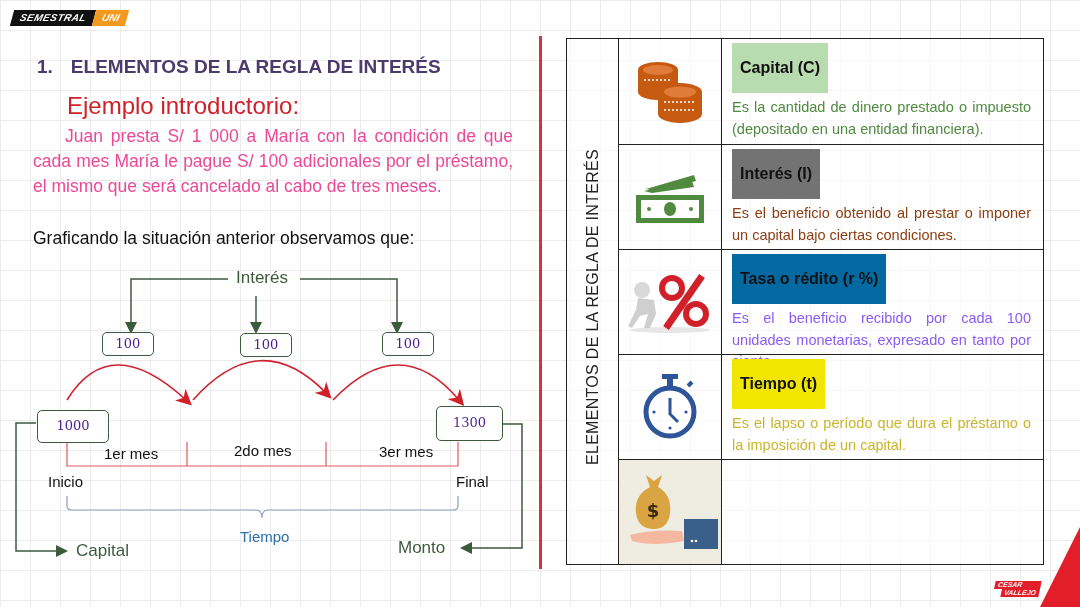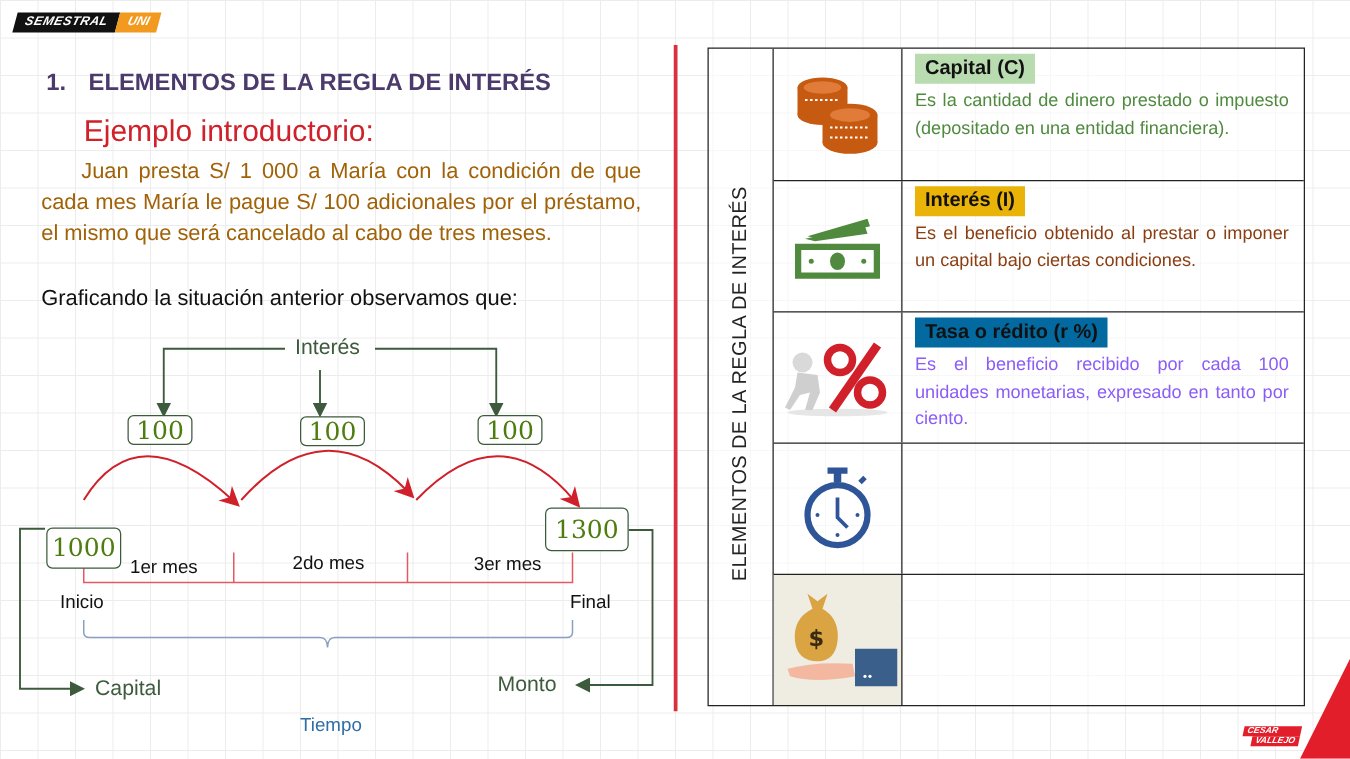--- a/index.html
+++ b/index.html
@@ -18,49 +18,49 @@
     position: absolute; left: 12px; top: 10px; height: 16px;
     display: flex; transform: skewX(-15deg);
   }
   .logo-top .a { background: #111; color: #fff; font-weight: bold; font-style: italic; font-size: 10px; padding: 2px 8px; letter-spacing: .5px; }
   .logo-top .b { background: #f29a1f; color: #fff; font-weight: bold; font-style: italic; font-size: 10px; padding: 2px 8px; }
 
   .title { position: absolute; left: 37px; top: 56px; font-size: 19px; font-weight: bold; color: #4b3a6b; }
   .title .num { margin-right: 18px; }
   .subtitle { position: absolute; left: 67px; top: 92px; font-size: 24px; color: #d0202a; }
   .para {
-    position: absolute; left: 33px; top: 124px; width: 480px; font-size: 17.5px; line-height: 25px; text-align: justify; text-indent: 32px; color: #a16207;
+    position: absolute; left: 33px; top: 124px; width: 480px; font-size: 17.5px; line-height: 25px; text-align: justify; text-indent: 32px; color: #ec4899;
   }
   .para2 { position: absolute; left: 33px; top: 228px; font-size: 17.5px; color: #111; }
 
   .divider { position: absolute; left: 539px; top: 36px; width: 3px; height: 533px; background: #d9303f; }
 
   .diagram { position: absolute; left: 0; top: 260px; width: 540px; height: 310px; }
   .box {
     position: absolute; border: 1.5px solid #3c5a3c; border-radius: 5px; background: #fff;
-    font-family: "DejaVu Serif", serif; color: #4d7c0f; font-size: 20px; text-align: center; line-height: 22px;
+    font-family: "DejaVu Serif", serif; color: #4c1d95; font-size: 13px; text-align: center; line-height: 22px;
   }
   .lbl { position: absolute; font-size: 15px; color: #111; }
   .lbl.green { color: #3c5a3c; font-size: 17px; }
-  .lbl.blue { color: #2f6ea6; margin-top: 44px; }
+  .lbl.blue { color: #2f6ea6; }
 
   .table {
     position: absolute; left: 566px; top: 38px; width: 478px; height: 527px;
     border: 1.5px solid #222; background: rgba(255,255,255,0.6);
   }
   .vcol { position: absolute; left: 0; top: 0; width: 52px; height: 100%; border-right: 1.5px solid #222; }
   .vtext {
     position: absolute; left: 26px; top: 268px; transform: translate(-50%, -50%) rotate(-90deg);
     white-space: nowrap; font-size: 16px; color: #222; letter-spacing: .3px;
   }
   .row { position: absolute; left: 52px; width: 424px; border-bottom: 1.5px solid #222; }
   .row:last-child { border-bottom: none; }
   .icell { position: absolute; left: 0; top: 0; width: 103px; height: 100%; border-right: 1.5px solid #222; display: flex; align-items: center; justify-content: center; }
   .tcell { position: absolute; left: 103px; top: 0; right: 0; height: 100%; padding: 4px 12px 0 10px; }
-  .tag { display: inline-block; font-weight: bold; font-size: 16px; padding: 3px 8px; color: #111; }
+  .tag { display: inline-block; font-weight: bold; font-size: 16px; padding: 16px 8px; color: #111; }
   .desc { font-size: 14.5px; line-height: 21.5px; text-align: justify; margin-top: 4px; }
 
   .logo-bottom { position: absolute; right: 40px; bottom: 10px; transform: skewX(-12deg); font-size: 7px; font-weight: bold; font-style: italic; color: #fff; line-height: 8px; }
   .logo-bottom span { display: block; background: #e21e2b; padding: 0 3px; }
   .logo-bottom span.v { margin-left: 8px; }
   .corner { position: absolute; right: 0; bottom: 0; width: 0; height: 0; border-left: 40px solid transparent; border-bottom: 80px solid #e21e2b; }
 </style>
 </head>
 <body>
 
@@ -100,21 +100,21 @@
     <path d="M67,236 V246 Q67,250 72,250 H256 Q262,250 262,258 Q262,250 268,250 H453 Q458,250 458,246 V236" stroke="#8aa0c0" stroke-width="1.2" fill="none"></path>
 
     <path d="M36,163 H16 V291 H62" stroke="#3c5a3c" stroke-width="1.5" fill="none" marker-end="url(#ag)"></path>
     <path d="M503,164 H522 V288 H466" stroke="#3c5a3c" stroke-width="1.5" fill="none" marker-end="url(#ag)"></path>
   </svg>
 
   <div class="lbl green" style="left:236px;top:8px">Interés</div>
   <div class="box" style="left:102px;top:72px;width:52px;height:24px">100</div>
   <div class="box" style="left:240px;top:73px;width:52px;height:24px">100</div>
   <div class="box" style="left:382px;top:72px;width:52px;height:24px">100</div>
-  <div class="box" style="left:37px;top:162px;width:60px;height:33px;line-height:30px">1000</div>
+  <div class="box" style="left:37px;top:150px;width:72px;height:33px;line-height:30px">1000</div>
   <div class="box" style="left:436px;top:146px;width:67px;height:35px;line-height:32px">1300</div>
 
   <div class="lbl" style="left:104px;top:185px">1er mes</div>
   <div class="lbl" style="left:234px;top:182px">2do mes</div>
   <div class="lbl" style="left:379px;top:183px">3er mes</div>
   <div class="lbl" style="left:48px;top:213px">Inicio</div>
   <div class="lbl" style="left:456px;top:213px">Final</div>
   <div class="lbl blue" style="left:240px;top:268px">Tiempo</div>
   <div class="lbl green" style="left:76px;top:281px">Capital</div>
   <div class="lbl green" style="left:398px;top:278px">Monto</div>
@@ -159,21 +159,21 @@
         <path d="M14,20 L62,6 L64,12 L22,22 Z" fill="#4f8a3f"></path>
         <path d="M12,22 L60,12 L62,18 L20,24 Z" fill="#4f8a3f"></path>
         <rect x="4" y="26" width="68" height="28" fill="#4f8a3f"></rect>
         <rect x="9" y="31" width="58" height="18" fill="#fff"></rect>
         <ellipse cx="38" cy="40" rx="6" ry="7" fill="#4f8a3f"></ellipse>
         <circle cx="17" cy="40" r="2" fill="#4f8a3f"></circle>
           <circle cx="59" cy="40" r="2" fill="#4f8a3f"></circle>
       </svg>
     </div>
     <div class="tcell">
-      <span class="tag" style="background:#eab308">Interés (I)</span>
+      <span class="tag" style="background:#737373">Interés (I)</span>
       <div class="desc" style="color:#8a3e12">Es el beneficio obtenido al prestar o imponer un capital bajo ciertas condiciones.</div>
     </div>
   </div>
 
   <div class="row" style="top:211px;height:105px">
     <div class="icell">
       <svg width="92" height="64" viewBox="0 0 92 64">
         <ellipse cx="46" cy="60" rx="40" ry="3" fill="#e6e6e6"></ellipse>
         <circle cx="18" cy="20" r="8" fill="#d9d9d9"></circle>
         <path d="M14,28 L30,30 L32,44 L26,58 L20,58 L24,44 L16,46 L8,58 L4,56 L12,40 Z" fill="#cfcfcf"></path>
@@ -194,20 +194,24 @@
         <rect x="22" y="2" width="16" height="5" fill="#2e5597"></rect>
         <rect x="27" y="6" width="6" height="8" fill="#2e5597"></rect>
         <line x1="48" y1="14" x2="52" y2="10" stroke="#2e5597" stroke-width="4"></line>
         <circle cx="30" cy="40" r="24" fill="none" stroke="#2e5597" stroke-width="5"></circle>
         <path d="M30,26 V42 L38,50" stroke="#2e5597" stroke-width="3" fill="none"></path>
         <circle cx="14" cy="40" r="1.6" fill="#2e5597"></circle>
           <circle cx="46" cy="40" r="1.6" fill="#2e5597"></circle>
           <circle cx="30" cy="56" r="1.6" fill="#2e5597"></circle>
       </svg>
     </div>
+    <div class="tcell">
+      <span class="tag" style="background:#f2e600">Tiempo (t)</span>
+      <div class="desc" style="color:#c9b52c">Es el lapso o período que dura el préstamo o la imposición de un capital.</div>
+    </div>
   </div>
 
   <div class="row" style="top:421px;height:104px">
     <div class="icell" style="background:#efece2">
       <svg width="96" height="90" viewBox="0 0 96 90">
         <path d="M8,68 Q30,62 60,64 L62,74 Q30,80 10,74 Z" fill="#f4b8a0"></path>
         <rect x="62" y="52" width="34" height="30" fill="#3a5f8a"></rect>
         <circle cx="70" cy="74" r="1.3" fill="#fff"></circle>
           <circle cx="74" cy="74" r="1.3" fill="#fff"></circle>
         <path d="M24,8 L32,14 L40,8 L36,20 Q50,28 48,46 Q46,62 32,62 Q16,62 14,46 Q12,28 28,20 Z" fill="#d9a441"></path>

